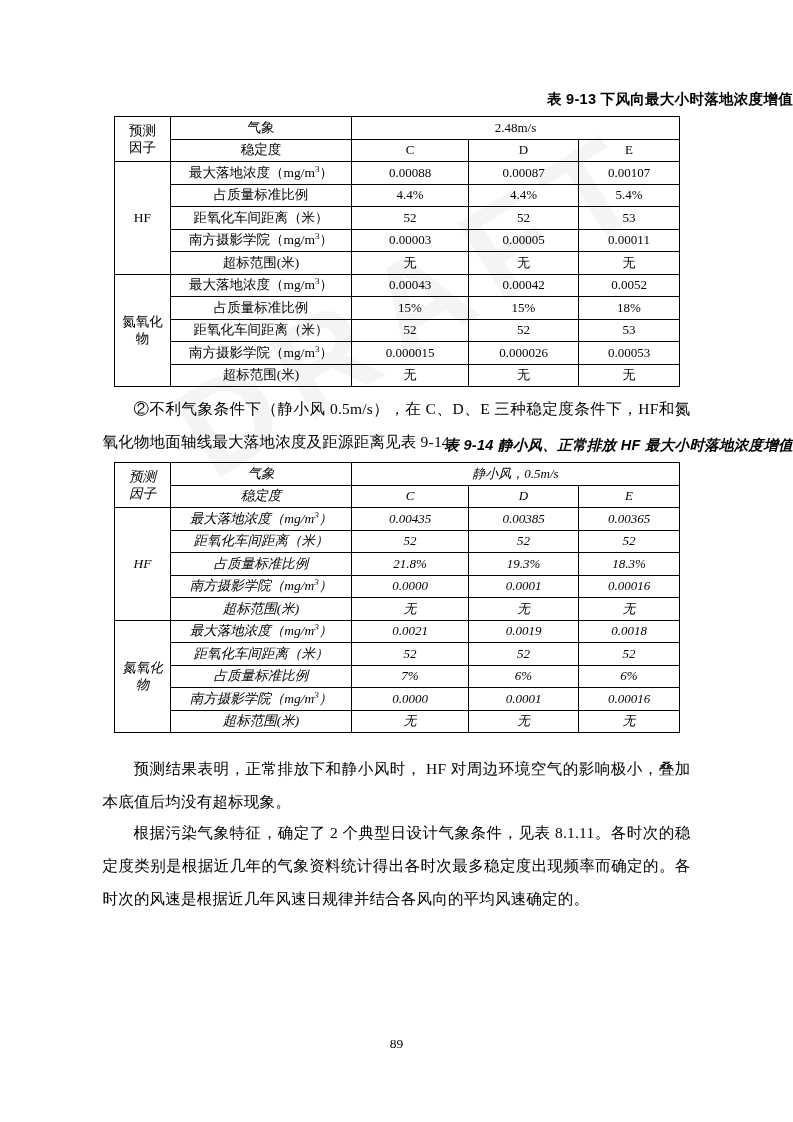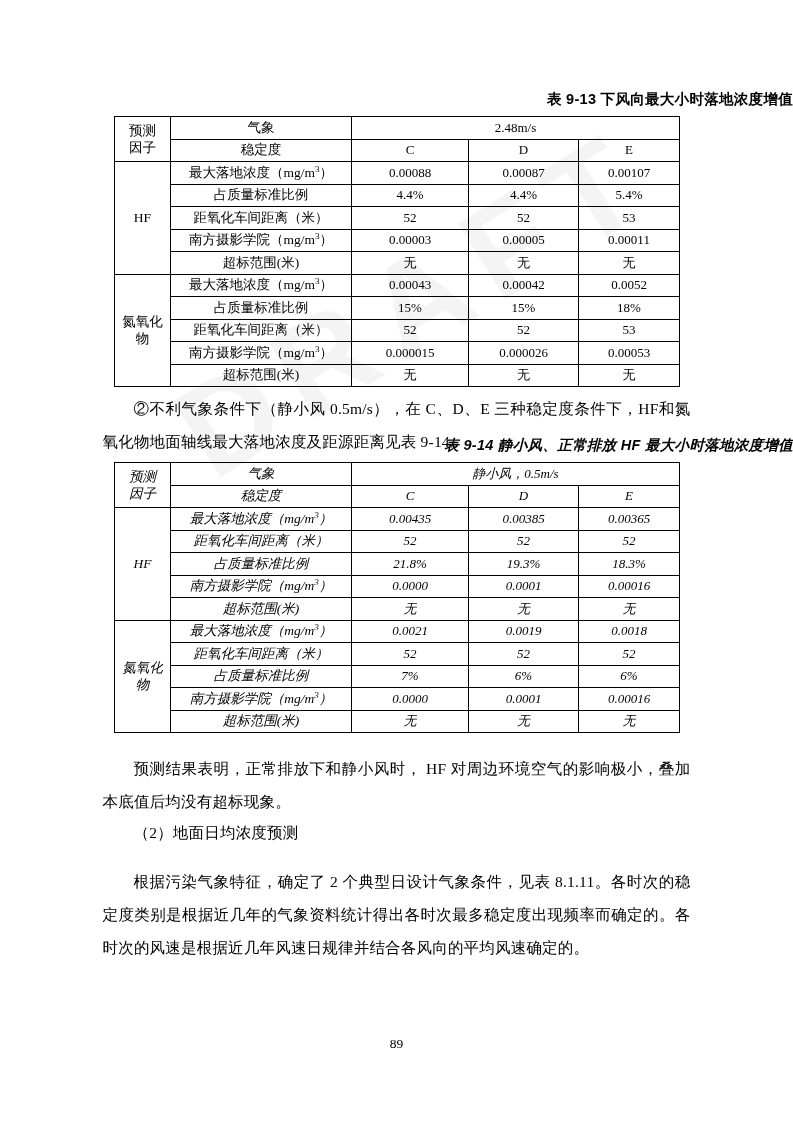--- a/index.html
+++ b/index.html
@@ -324,20 +324,19 @@
             </tbody>
         </table>
       </div>
     </div>
 
     <div class="abs blk" style="top:736px;">
       <p class="para indent2">预测结果表明，正常排放下和静小风时， HF 对周边环境空气的影响极小，叠加本底值后均没有超标现象。</p>
     </div>
 
     <div class="abs blk" style="top:800px;">
-      <p class="para indent2">（2）地面日均浓度预测</p>
       <p class="para indent2">根据污染气象特征，确定了 2 个典型日设计气象条件，见表 8.1.11。各时次的稳定度类别是根据近几年的气象资料统计得出各时次最多稳定度出现频率而确定的。各时次的风速是根据近几年风速日规律并结合各风向的平均风速确定的。</p>
     </div>
 
   </div>
 
   <div class="pageno">89</div>
 </div>
 
 </body></html>

